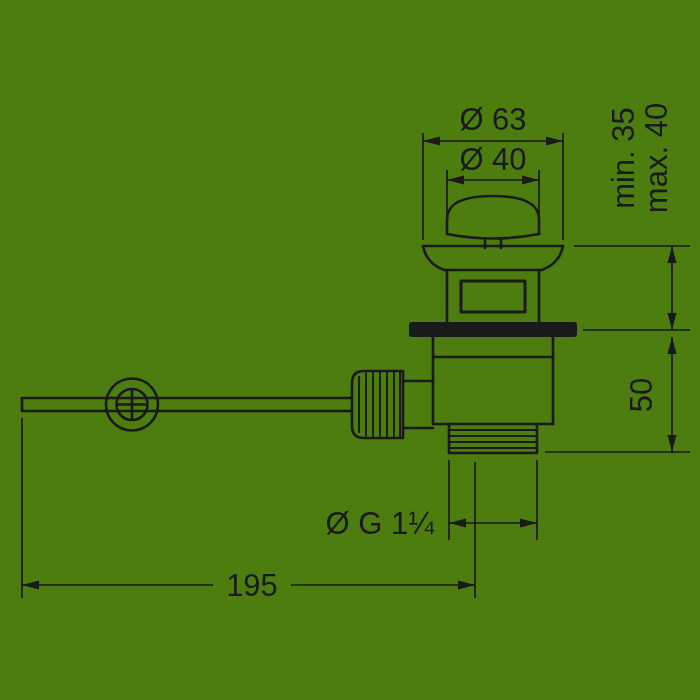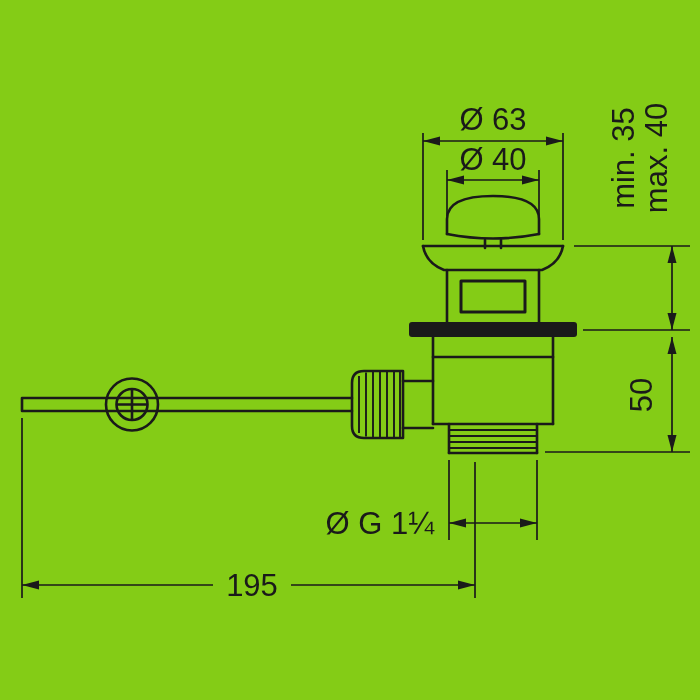--- a/index.html
+++ b/index.html
@@ -1,16 +1,16 @@
 <!DOCTYPE html>
 <html><head>
 <meta charset="utf-8">
 <style>
   html,body{margin:0;padding:0;background:#ffffff;}
-  .stage{width:700px;height:700px;background:#84cc16;position:relative;overflow:hidden;}
+  .stage{width:700px;height:700px;background:#4d7c0f;position:relative;overflow:hidden;}
   svg{display:block;}
   svg text{font-family:"Liberation Sans",sans-serif;font-size:31px;fill:#1a1a1a;}
   .ln{fill:none;stroke:#1a1a1a;stroke-width:2.6;stroke-linecap:round;stroke-linejoin:round;}
   .thin{fill:none;stroke:#1a1a1a;stroke-width:1.7;}
   .knurl{fill:none;stroke:#1a1a1a;stroke-width:1.9;}
   .solid{fill:#1a1a1a;stroke:none;}
 </style>
 </head>
 <body>
 

